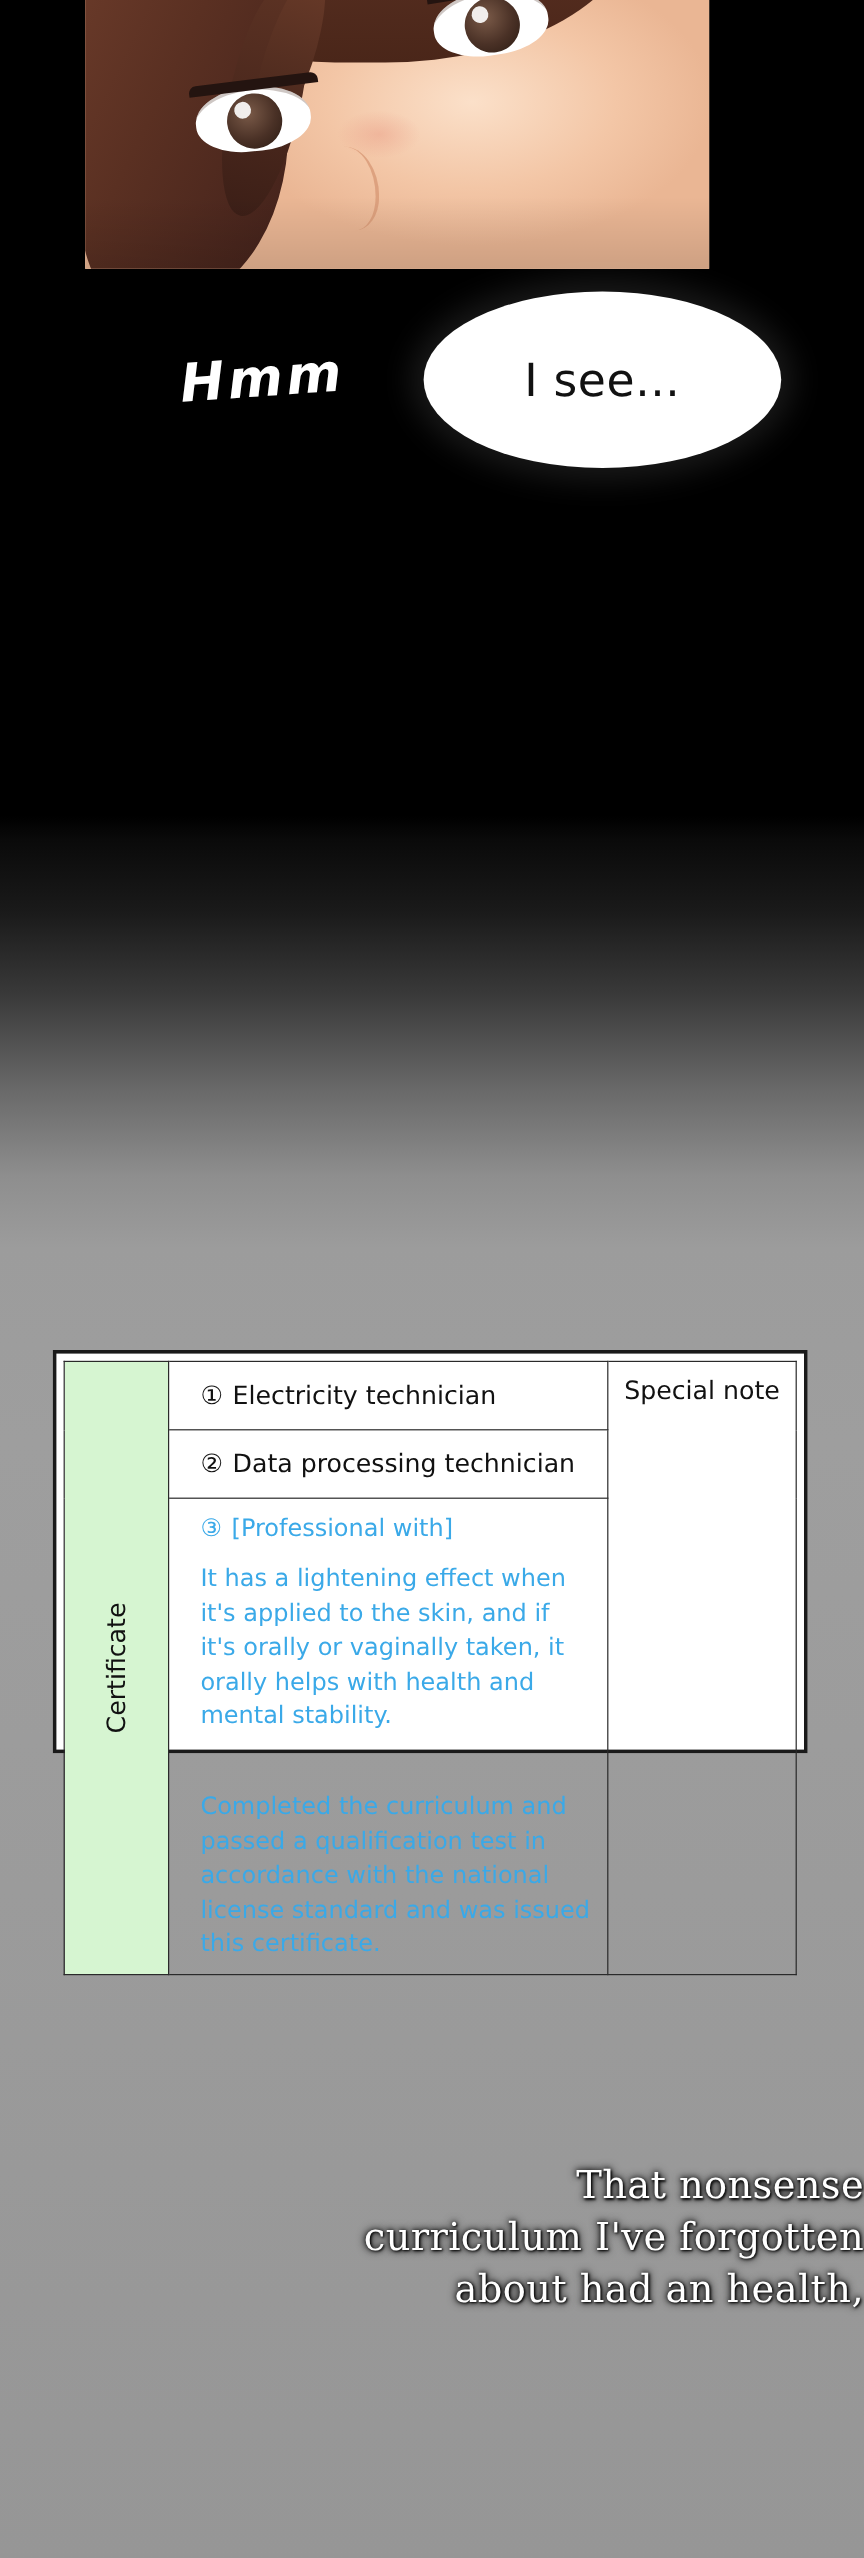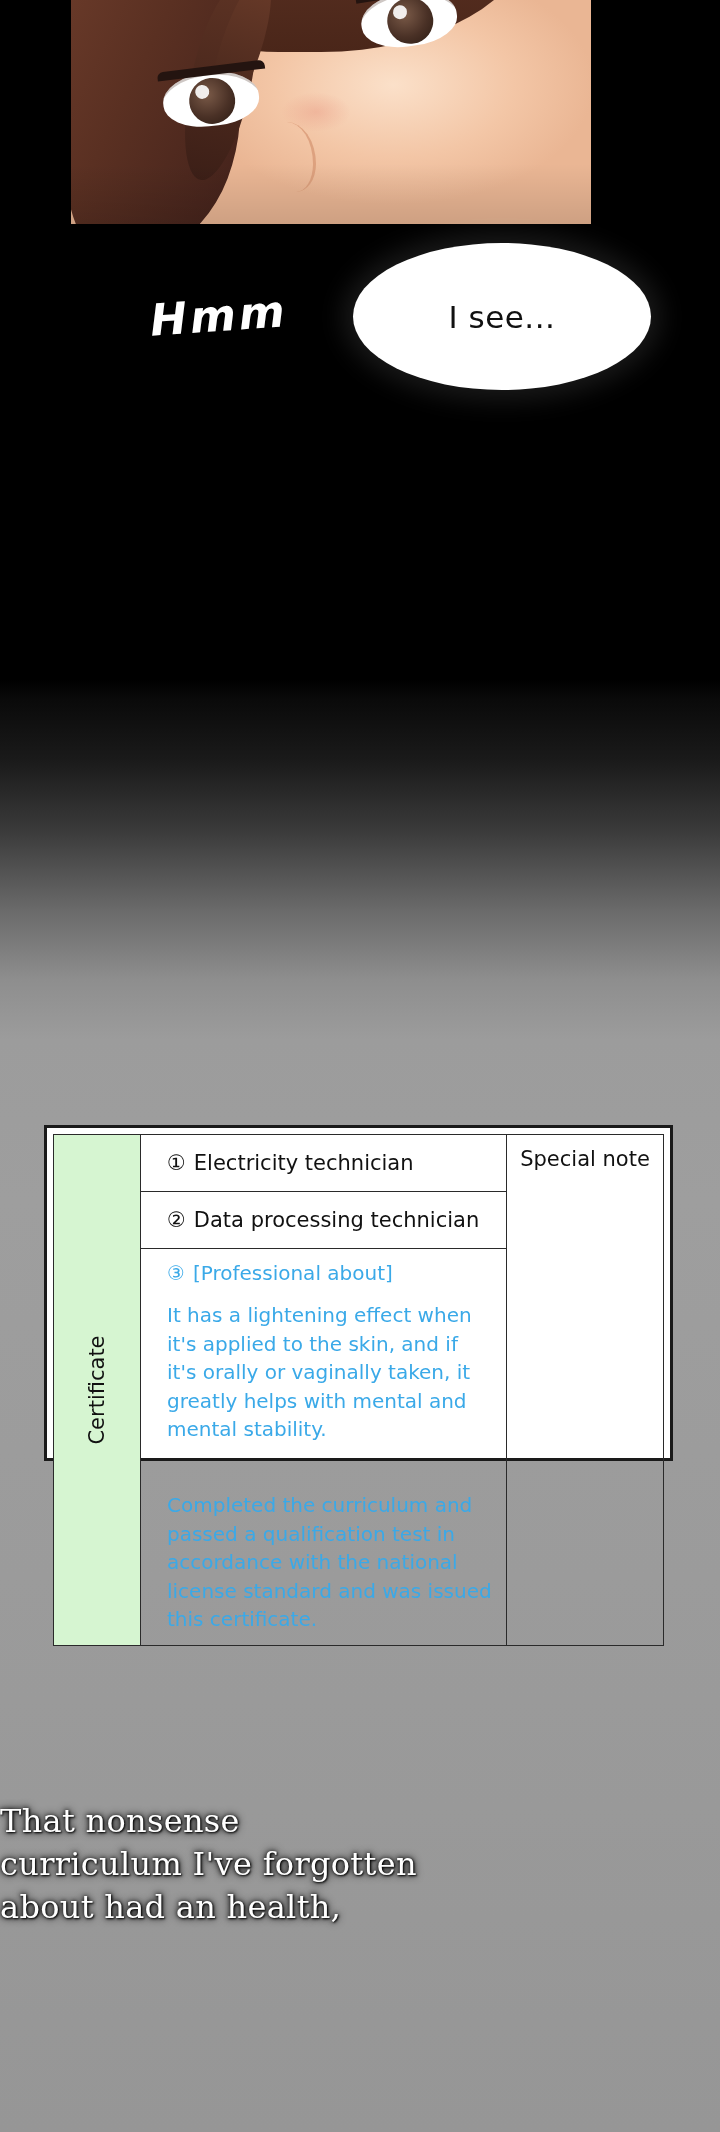--- a/index.html
+++ b/index.html
@@ -155,21 +155,21 @@
     height: 147px;
     background: #ffffff;
     border-radius: 50%;
     box-shadow: 0 0 26px 10px rgba(255,255,255,0.10);
     display: flex;
     align-items: center;
     justify-content: center;
   }
   .bubble-text {
     font-family: "DejaVu Sans", sans-serif;
-    font-size: 31px;
+    font-size: 38px;
     color: #111;
     letter-spacing: .5px;
   }
 
   
   .cert-wrap {
     position: absolute;
     left: 44px;
     top: 1125px;
     width: 629px;
@@ -233,21 +233,21 @@
   .body-cell p { margin: 0 0 16px 0; }
   .body-cell p:last-child { margin-bottom: 0; margin-top: 48px; }
   .body-head { margin-bottom: 14px !important; }
 
   
   .caption {
     position: absolute;
     left: 0;
     right: 0;
     top: 1800px;
-    text-align: left;
+    text-align: right;
     font-family: "DejaVu Serif", serif;
     font-size: 32px;
     line-height: 1.35;
     color: #ffffff;
     text-shadow:
       0 0 8px rgba(0,0,0,.95),
       0 0 4px rgba(0,0,0,.9),
       1px 1px 2px rgba(0,0,0,.9);
     letter-spacing: .3px;
   }
@@ -299,23 +299,23 @@
         </td>
       </tr>
       <tr class="row-item">
         <td class="item-cell">
           <span class="item-num">②</span><span>Data processing technician</span>
         </td>
       </tr>
       <tr class="row-body">
         <td class="body-cell">
           <p class="body-head">
-            <span class="item-num">③</span><span class="item-blue">[Professional about]</span>
+            <span class="item-num">③</span><span class="item-blue">[Professional with]</span>
           </p>
-          <p>It has a lightening effect when it's applied to the skin, and if it's orally or vaginally taken, it greatly helps with mental and mental stability.</p>
+          <p>It has a lightening effect when it's applied to the skin, and if it's orally or vaginally taken, it orally helps with health and mental stability.</p>
           <p>Completed the curriculum and passed a qualification test in accordance with the national license standard and was issued this certificate.</p>
         </td>
       </tr>
     </tbody>
       </table>
   </div>
 
   <div class="caption">
     <div>That nonsense</div>
     <div>curriculum I've forgotten</div>

